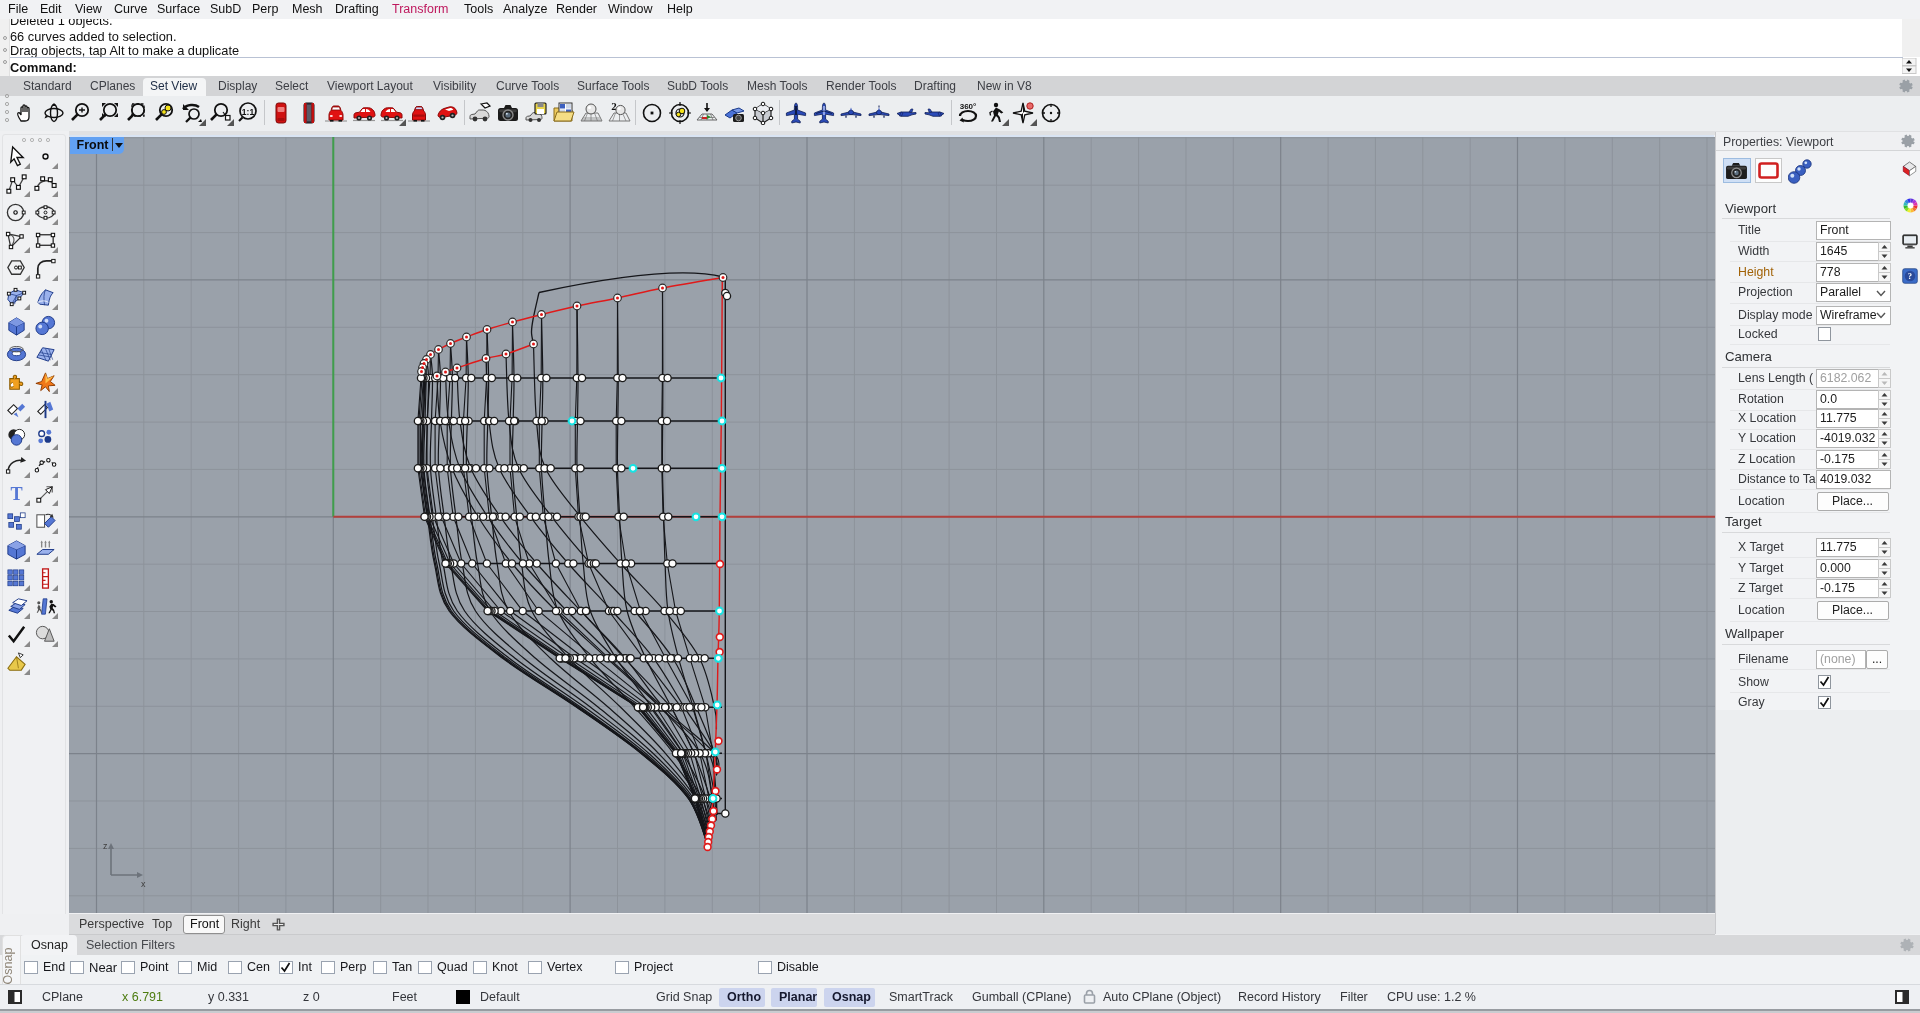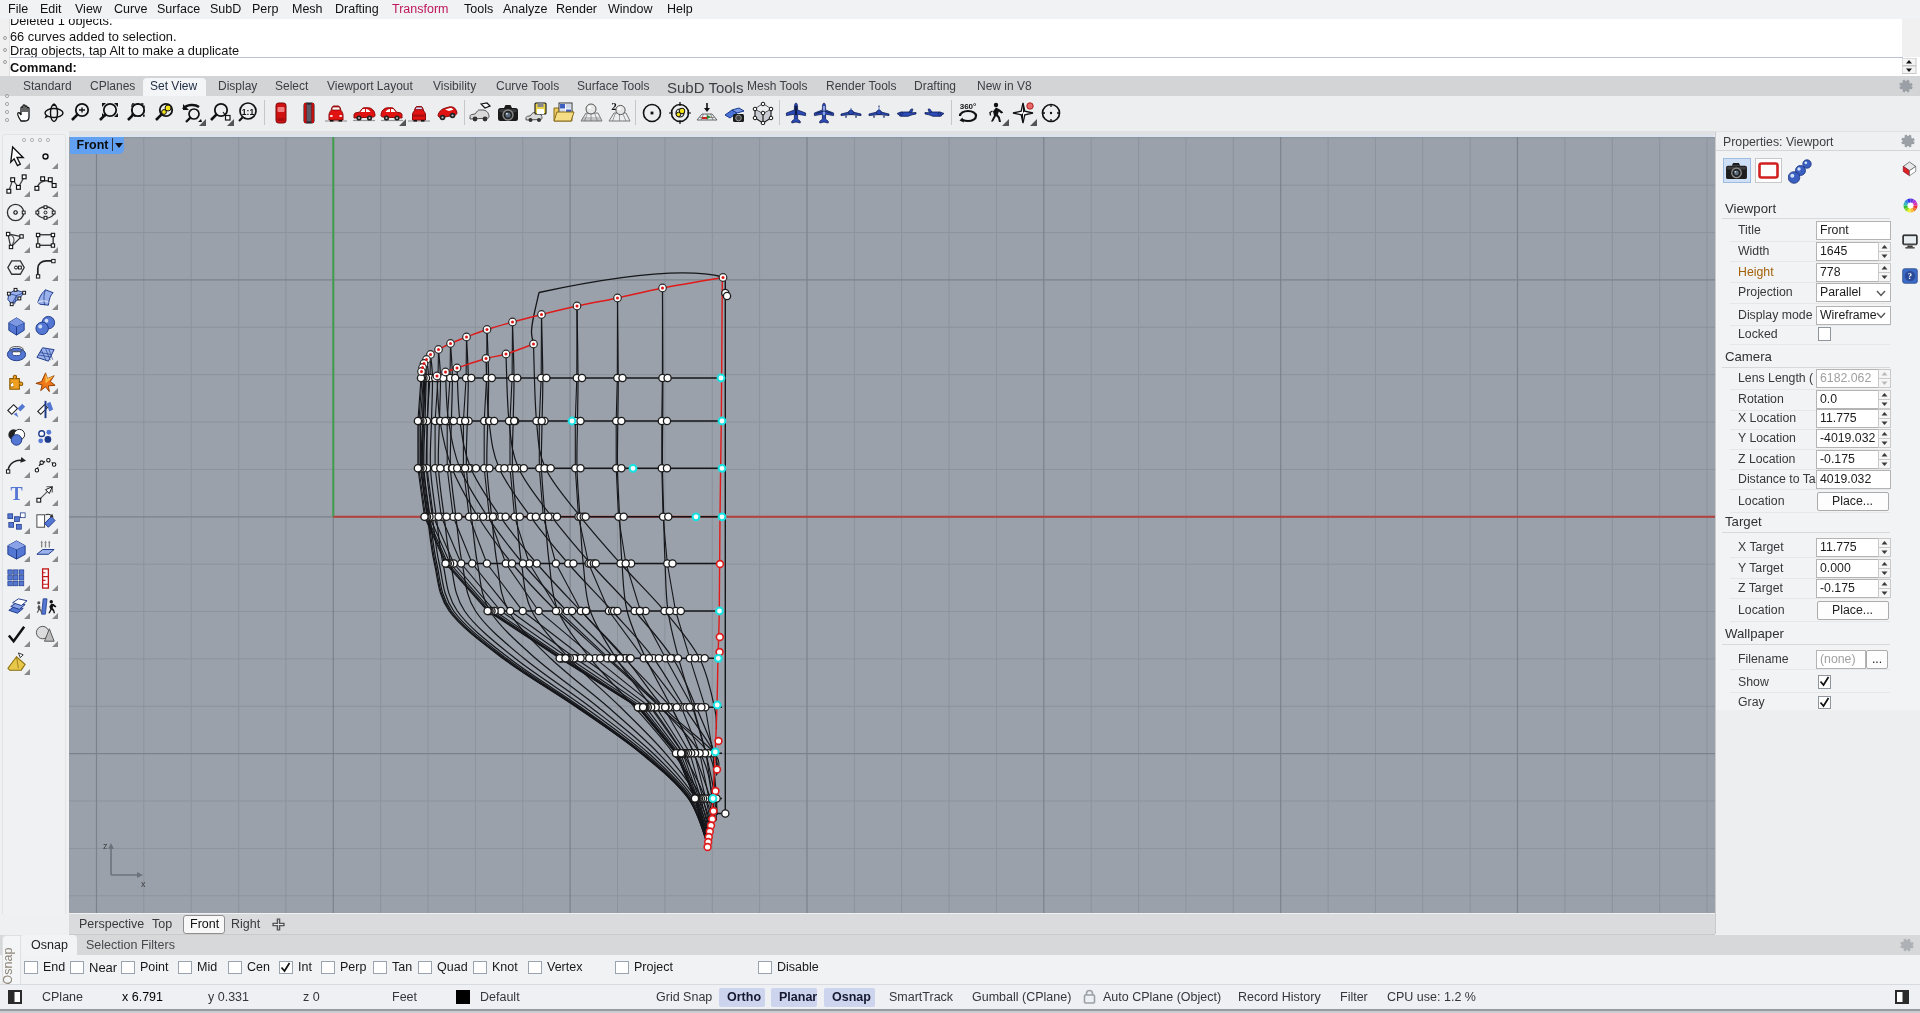--- a/index.html
+++ b/index.html
@@ -47,21 +47,21 @@
 <div class="abs" style="left:143px;top:78px;width:63px;height:18px;background:#f4f5f6;border-radius:4px 4px 0 0;"></div>
 <span class="txt" style="left:23px;top:79px;font-size:12px;color:#3c3e44;">Standard</span>
 <span class="txt" style="left:90px;top:79px;font-size:12px;color:#3c3e44;">CPlanes</span>
 <span class="txt" style="left:150px;top:79px;font-size:12px;color:#1d2c45;">Set View</span>
 <span class="txt" style="left:218px;top:79px;font-size:12px;color:#3c3e44;">Display</span>
 <span class="txt" style="left:275px;top:79px;font-size:12px;color:#3c3e44;">Select</span>
 <span class="txt" style="left:327px;top:79px;font-size:12px;color:#3c3e44;">Viewport Layout</span>
 <span class="txt" style="left:433px;top:79px;font-size:12px;color:#3c3e44;">Visibility</span>
 <span class="txt" style="left:496px;top:79px;font-size:12px;color:#3c3e44;">Curve Tools</span>
 <span class="txt" style="left:577px;top:79px;font-size:12px;color:#3c3e44;">Surface Tools</span>
-<span class="txt" style="left:667px;top:79px;font-size:15px;color:#3c3e44;">SubD Tools</span>
+<span class="txt" style="left:667px;top:79px;font-size:12px;color:#3c3e44;">SubD Tools</span>
 <span class="txt" style="left:747px;top:79px;font-size:12px;color:#3c3e44;">Mesh Tools</span>
 <span class="txt" style="left:826px;top:79px;font-size:12px;color:#3c3e44;">Render Tools</span>
 <span class="txt" style="left:914px;top:79px;font-size:12px;color:#3c3e44;">Drafting</span>
 <span class="txt" style="left:977px;top:79px;font-size:12px;color:#3c3e44;">New in V8</span>
 <svg class="abs" style="left:1899px;top:79px;" width="14" height="14" viewBox="0 0 24 24">
     <path fill="#9aa0a6" d="M12 8a4 4 0 100 8 4 4 0 000-8zm9 4l2.5-1.5-1.5-3.5-3 .5-1.5-1.5.5-3L14.5 1 13 3.5h-2L9.5 1 6 2.5l.5 3L5 7 2 6.5.5 10 3 11.5v1L.5 14 2 17.5l3-.5L6.5 18.5l-.5 3 3.5 1.5L11 20.5h2l1.5 2.5 3.5-1.5-.5-3 1.5-1.5 3 .5 1.5-3.5L21 12.5z"></path>
   </svg>
 <div class="abs" style="left:0;top:95.5px;width:1920px;height:35.5px;background:#eceef0;"></div>
 <div class="abs" style="left:5px;top:94px;width:3.5px;height:3.5px;border:1px solid #9a9a9a;border-radius:50%;"></div>
 <div class="abs" style="left:5px;top:102px;width:3.5px;height:3.5px;border:1px solid #9a9a9a;border-radius:50%;"></div>
@@ -1166,21 +1166,21 @@
 <span class="txt" style="left:634px;top:960px;font-size:12.5px;color:#17181c;">Project</span>
 <div class="abs" style="left:758px;top:960.5px;width:13.5px;height:13.5px;background:#fff;border:1px solid #9aa3b0;"></div>
 <span class="txt" style="left:777px;top:960px;font-size:12.5px;color:#17181c;">Disable</span>
 <div class="abs" style="left:0;top:984px;width:1920px;height:24.5px;background:#eef0f3;border-top:1px solid #d7dade;"></div>
 <div class="abs" style="left:0;top:1008.5px;width:1920px;height:4.5px;background:#989ca1;border-bottom:2px solid #c9ccd0;"></div>
 <svg class="abs" style="left:8px;top:990px;" width="14" height="14" viewBox="0 0 14 14">
     <rect x="1" y="1" width="12" height="12" fill="#fff" stroke="#2b2b2b" stroke-width="2"></rect>
     <rect x="2" y="2" width="4.5" height="10" fill="#2b2b2b"></rect>
   </svg>
 <span class="txt" style="left:42px;top:990px;font-size:12.5px;color:#34363b;">CPlane</span>
-<span class="txt" style="left:122px;top:990px;font-size:12.5px;color:#000000;">x 6.791</span>
+<span class="txt" style="left:122px;top:990px;font-size:12.5px;color:#4d7c0f;">x 6.791</span>
 <span class="txt" style="left:208px;top:990px;font-size:12.5px;color:#34363b;">y 0.331</span>
 <span class="txt" style="left:303px;top:990px;font-size:12.5px;color:#34363b;">z 0</span>
 <span class="txt" style="left:392px;top:990px;font-size:12.5px;color:#34363b;">Feet</span>
 <span class="txt" style="left:480px;top:990px;font-size:12.5px;color:#34363b;">Default</span>
 <span class="txt" style="left:656px;top:990px;font-size:12.5px;color:#34363b;">Grid Snap</span>
 <span class="txt" style="left:889px;top:990px;font-size:12.5px;color:#34363b;">SmartTrack</span>
 <span class="txt" style="left:972px;top:990px;font-size:12.5px;color:#34363b;">Gumball (CPlane)</span>
 <span class="txt" style="left:1103px;top:990px;font-size:12.5px;color:#34363b;">Auto CPlane (Object)</span>
 <span class="txt" style="left:1238px;top:990px;font-size:12.5px;color:#34363b;">Record History</span>
 <span class="txt" style="left:1340px;top:990px;font-size:12.5px;color:#34363b;">Filter</span>

